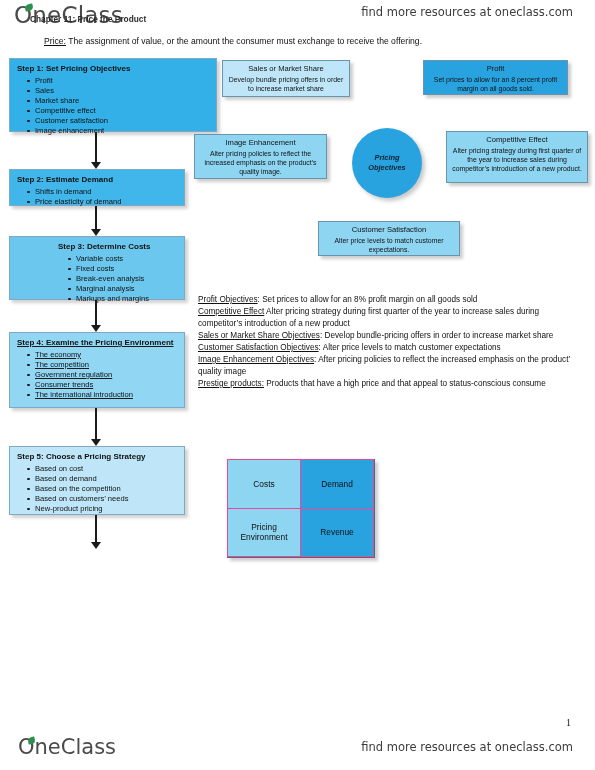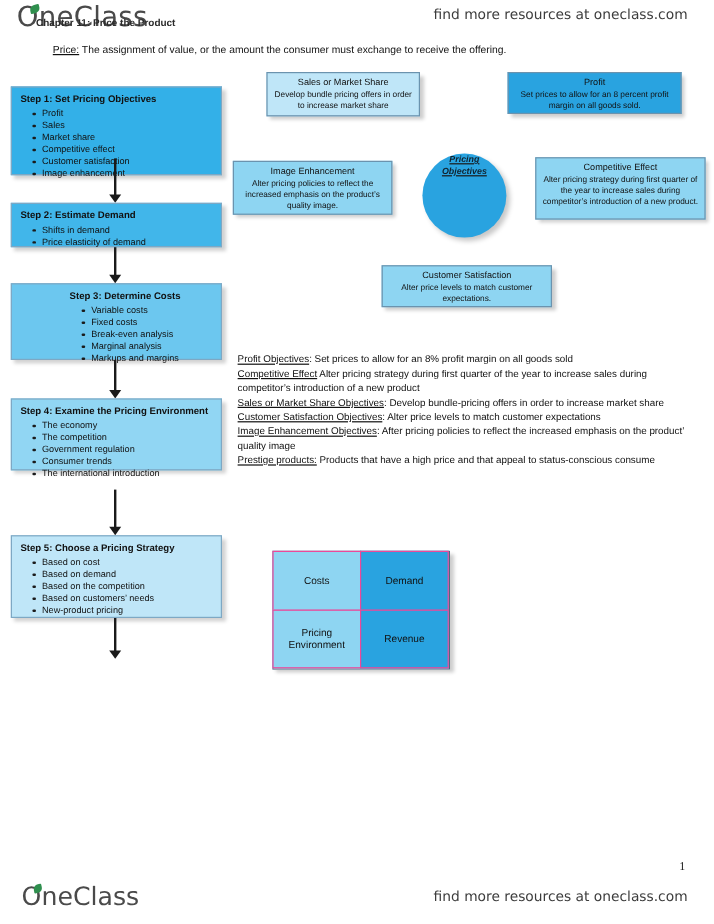--- a/index.html
+++ b/index.html
@@ -86,23 +86,22 @@
   .dbox .dt{
     font-size:7.6px;color:#111;line-height:1.35;margin-bottom:1px;
   }
   .dbox .dd{
     font-size:6.9px;color:#111;line-height:1.32;
   }
   .circle{
     position:absolute;border-radius:50%;
     background:#29a3e0;
     box-shadow:3px 3px 4px rgba(0,0,0,.22);
-    display:flex;align-items:flex-start;justify-content:center;
+    display:flex;align-items:center;justify-content:center;
     text-align:center;
-    text-decoration:underline;
   }
   .circle span{
     font-size:7.4px;font-style:italic;font-weight:bold;color:#10222e;
     line-height:1.35;
   }
 
   
   .notes{
     position:absolute;left:198px;top:294px;width:386px;
     font-size:8.2px;color:#111;line-height:1.46;
@@ -156,21 +155,21 @@
     <span class="leaf"></span>
     <span>OneClass</span>
   </div>
   <div class="hdr-chapter">Chapter 11: Price the Product</div>
   <div class="hdr-right">find more resources at oneclass.com</div>
 
   <div class="price-line">
     <span class="u">Price:</span><span> The assignment of value, or the amount the consumer must exchange to receive the offering.</span>
   </div>
 
-  <div class="flowbox" id="fb0" style="left: 9px; top: 72px; width: 176px; height: 74px; background: rgb(51, 176, 232);">
+  <div class="flowbox" id="fb0" style="left: 9px; top: 58px; width: 208px; height: 74px; background: rgb(51, 176, 232);">
     <div class="ttl">Step 1: Set Pricing Objectives</div>
     <ul>
       <li>Profit</li>
       <li>Sales</li>
       <li>Market share</li>
       <li>Competitive effect</li>
       <li>Customer satisfaction</li>
       <li>Image enhancement</li>
     </ul>
   </div>
@@ -202,21 +201,21 @@
       <li>Marginal analysis</li>
       <li>Markups and margins</li>
     </ul>
   </div>
 
   <div class="arrow" id="ar2" style="left: 91px; top: 300px; height: 32px;">
       <div class="shaft" style="height: 26px;"></div>
       <div class="head" style="top: 25px;"></div>
     </div>
 
-  <div class="flowbox" id="fb3" style="left: 9px; top: 332px; width: 176px; height: 60px; background: rgb(145, 214, 243);">
+  <div class="flowbox" id="fb3" style="left: 9px; top: 332px; width: 176px; height: 76px; background: rgb(145, 214, 243); text-decoration: underline;">
     <div class="ttl">Step 4: Examine the Pricing Environment</div>
     <ul>
       <li>The economy</li>
       <li>The competition</li>
       <li>Government regulation</li>
       <li>Consumer trends</li>
       <li>The international introduction</li>
     </ul>
   </div>
 

